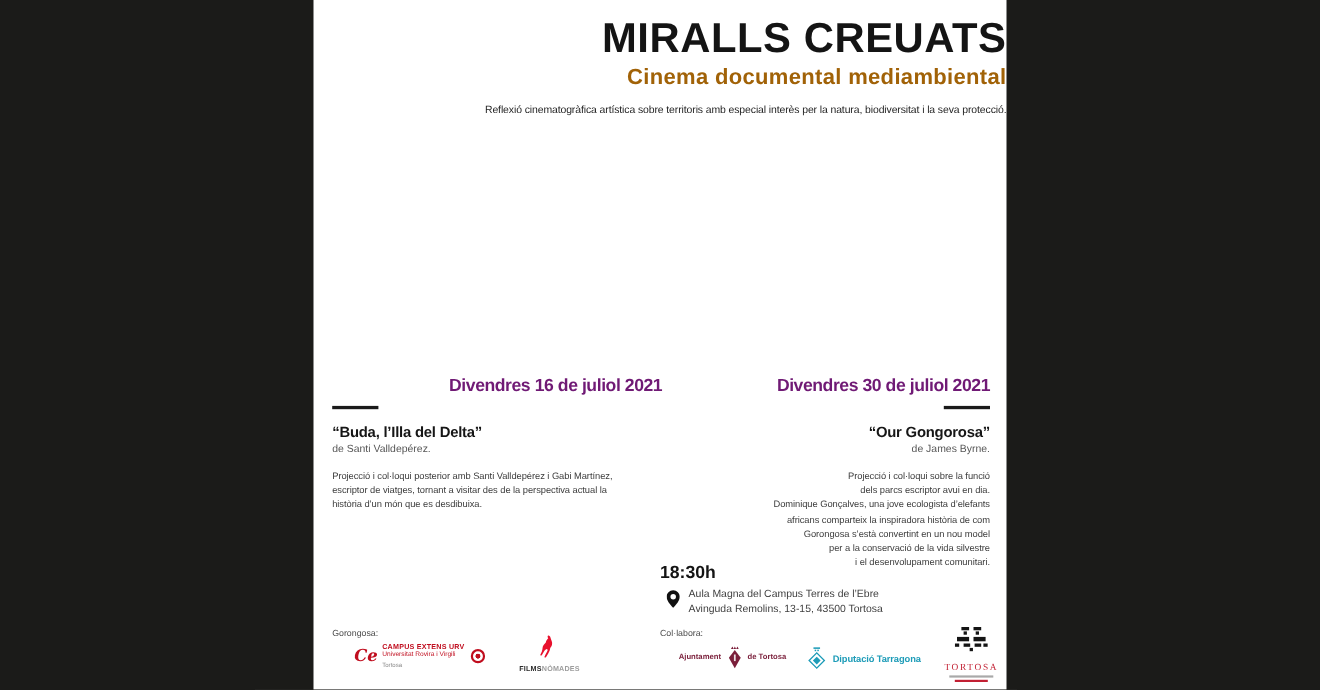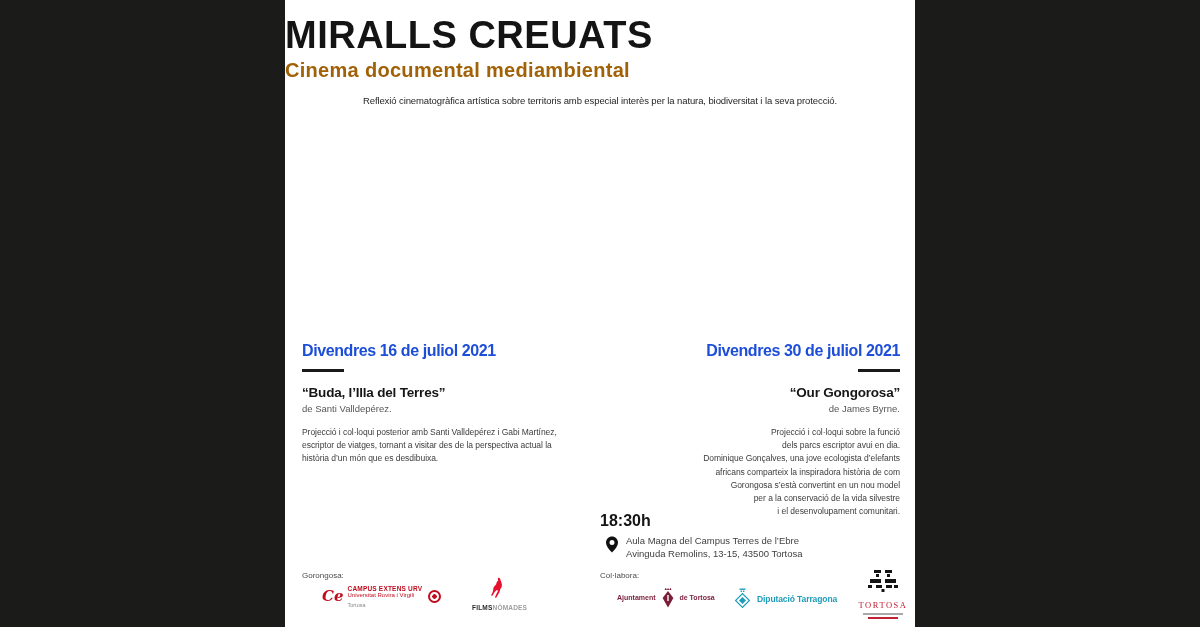--- a/index.html
+++ b/index.html
@@ -3,24 +3,24 @@
 <meta charset="utf-8">
 <style>
   * { box-sizing: border-box; margin: 0; padding: 0; }
   html, body { background: #1b1b19; }
   body { font-family: "Liberation Sans", sans-serif; }
 
   .stage { position: relative; width: 1200px; height: 627px; background: #1b1b19; overflow: hidden; margin: 0 auto; }
   .poster { position: absolute; left: 285px; top: 0; width: 630px; height: 627px; background: #ffffff; color: #161616; }
 
   
-  .hdr { position: absolute; top: 16px; left: 0; width: 100%; text-align: left; }
+  .hdr { position: absolute; top: 16px; left: 0; width: 100%; text-align: right; }
   .hdr h1 { font-size: 38px; font-weight: 800; letter-spacing: .5px; color: #141414; line-height: 1.05; }
   .hdr h2 { font-size: 20px; font-weight: 700; letter-spacing: .3px; color: #a16207; margin-top: 3px; }
-  .tagline { position: absolute; top: 95px; left: 0; width: 100%; text-align: center;
+  .tagline { position: absolute; top: 95px; left: 0; width: 100%; text-align: right;
              font-size: 9.5px; letter-spacing: -.1px; color: #1f1f1f; white-space: nowrap; }
 
   
   .stills { position: absolute; top: 126px; left: 14px; width: 602px; display: flex; gap: 10px; }
   .photo { width: 296px; height: 204px; position: relative; overflow: hidden; }
 
   .photo-buda {
     background:
       radial-gradient(ellipse 90px 30px at 10% 10%, rgba(255,255,255,.95) 0%, rgba(255,255,255,0) 60%),
       radial-gradient(ellipse 120px 36px at 58% 6%, rgba(255,255,255,.9) 0%, rgba(255,255,255,0) 60%),
@@ -71,21 +71,21 @@
       radial-gradient(ellipse 46px 34px at 22% 28%, rgba(40,38,30,.75) 0%, rgba(40,38,30,0) 65%),
       radial-gradient(ellipse 30px 24px at 33% 36%, rgba(45,42,33,.6) 0%, rgba(45,42,33,0) 65%),
       radial-gradient(ellipse 60px 40px at 12% 55%, rgba(35,34,28,.55) 0%, rgba(35,34,28,0) 65%),
       linear-gradient(100deg, rgba(0,0,0,0) 44%, rgba(255,233,195,.14) 49%, rgba(0,0,0,0) 54%);
   }
 
   
   .col { position: absolute; top: 342px; }
   .col-left  { left: 17px;  width: 300px; text-align: left; }
   .col-right { left: 314px; width: 301px; text-align: right; }
-  .film-date { font-size: 16px; font-weight: 800; letter-spacing: -.4px; color: #1d4ed8; }
+  .film-date { font-size: 16px; font-weight: 800; letter-spacing: -.4px; color: #701a75; text-align: right; }
   .date-dash { width: 42px; height: 3px; background: #1a1a1a; margin-top: 9px; }
   .col-right .date-dash { margin-left: auto; }
   .film-title { font-size: 13.5px; font-weight: 800; letter-spacing: -.2px; color: #161616; margin-top: 13px; }
   .film-director { font-size: 9.5px; color: #565656; margin-top: 3px; }
   .film-desc { font-size: 8.5px; line-height: 13.2px; color: #3c3c3c; margin-top: 12px;
                white-space: pre-line; letter-spacing: -.05px; }
 
   
   .inscripcions { position: absolute; left: 17px; top: 516px; }
   .insc-heading { font-size: 14px; font-weight: 800; color: #141414; }
@@ -144,21 +144,21 @@
     <div class="hdr">
       <h1>MIRALLS CREUATS</h1>
       <h2>Cinema documental mediambiental</h2>
     </div>
     <div class="tagline">Reflexió cinematogràfica artística sobre territoris amb especial interès per la natura, biodiversitat i la seva protecció.</div>
 
 
     <section class="col col-left">
       <div class="film-date">Divendres 16 de juliol 2021</div>
       <div class="date-dash"></div>
-      <div class="film-title">“Buda, l’Illa del Terres”</div>
+      <div class="film-title">“Buda, l’Illa del Delta”</div>
       <div class="film-director">de Santi Valldepérez.</div>
       <div class="film-desc">Projecció i col·loqui posterior amb Santi Valldepérez i Gabi Martínez,
 escriptor de viatges, tornant a visitar des de la perspectiva actual la
 història d’un món que es desdibuixa.</div>
     </section>
 
     <section class="col col-right">
       <div class="film-date">Divendres 30 de juliol 2021</div>
       <div class="date-dash"></div>
       <div class="film-title">“Our Gongorosa”</div>

